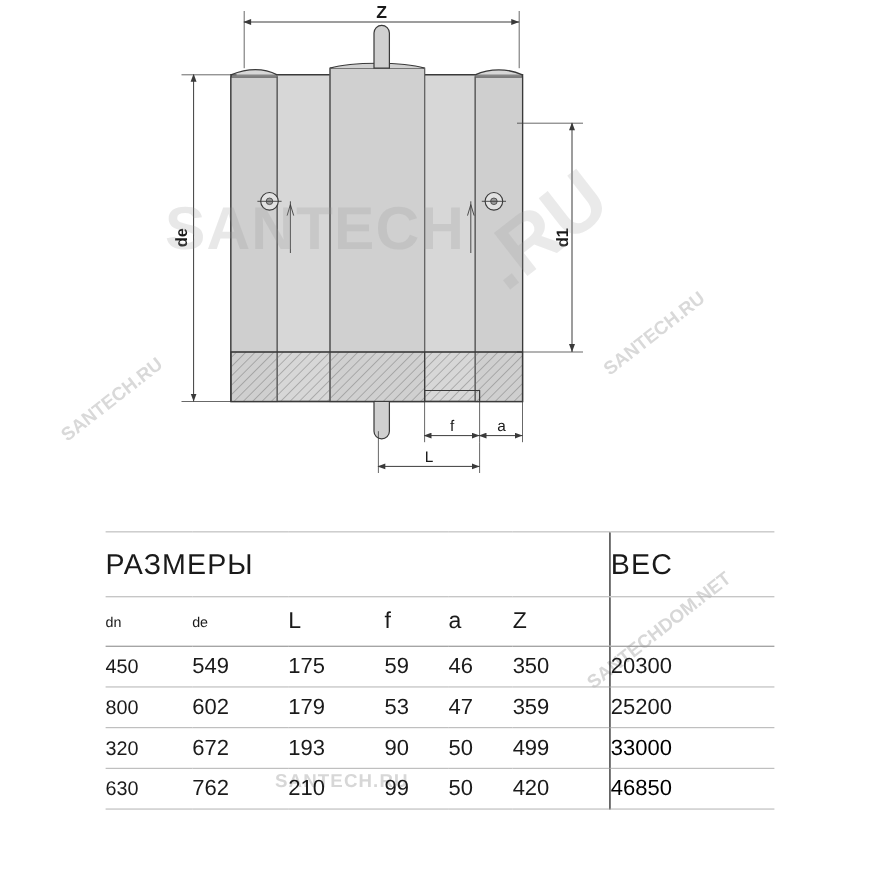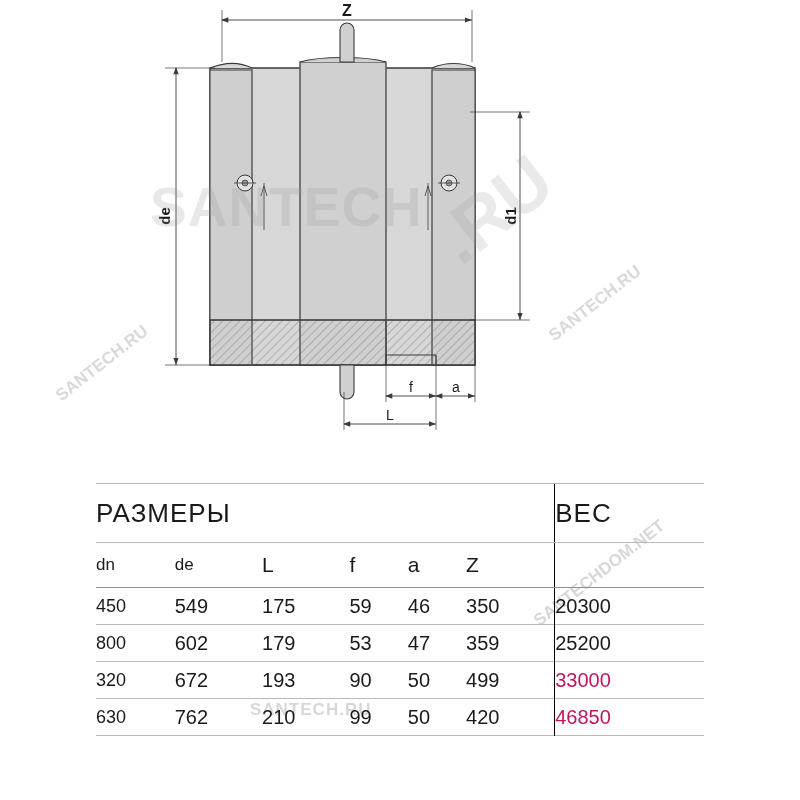--- a/index.html
+++ b/index.html
@@ -94,32 +94,32 @@
     font-size: 26px;
     font-weight: bold;
     letter-spacing: 1px;
   }
   .col-head {
     height: 44px;
     font-size: 21px;
     font-weight: bold;
   }
   .col-head.small {
-    font-size: 17px;
+    font-size: 13px;
   }
   .data-row td {
     height: 36px;
     font-size: 20px;
   }
   .data-row td.dn-cell {
     font-weight: bold;
     font-size: 18px;
   }
   .weight-green {
-    color: #be185d;
+    color: #000000;
   }
   .line-top { border-top: 1px solid #b9b9b9; }
   .line-bot { border-bottom: 1px solid #b9b9b9; }
   .rule-strong { border-bottom: 1px solid #8f8f8f; }
   .vsep { border-left: 1px solid #000000; }
 </style>
 </head>
 <body>
 
 <div id="drawing-area">

